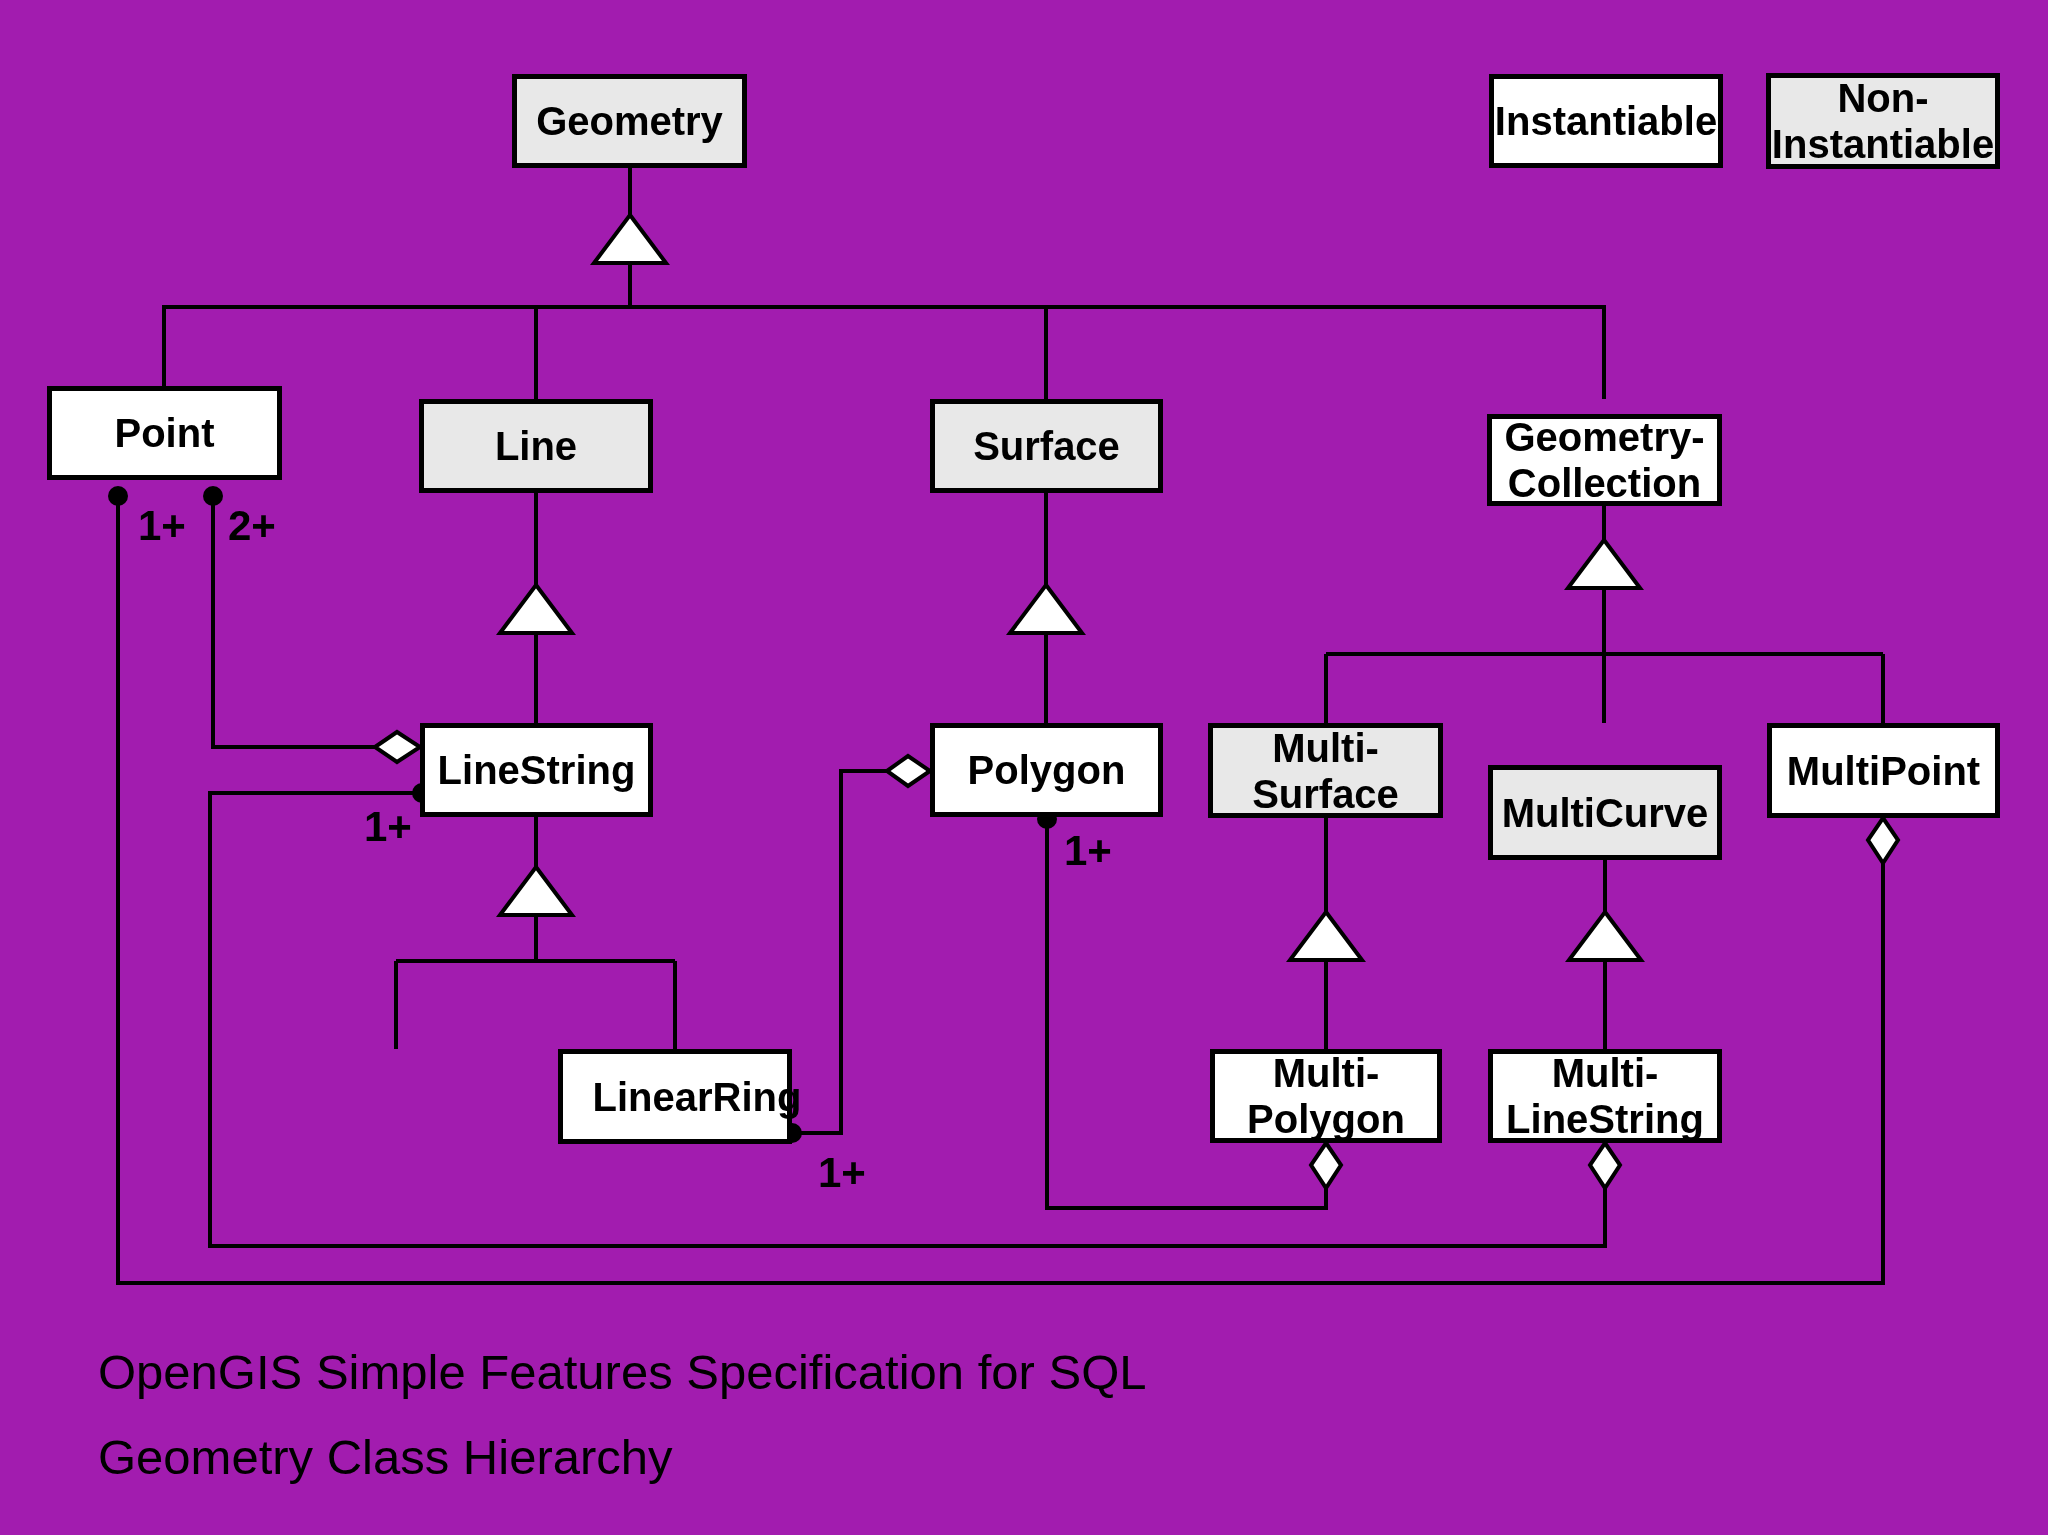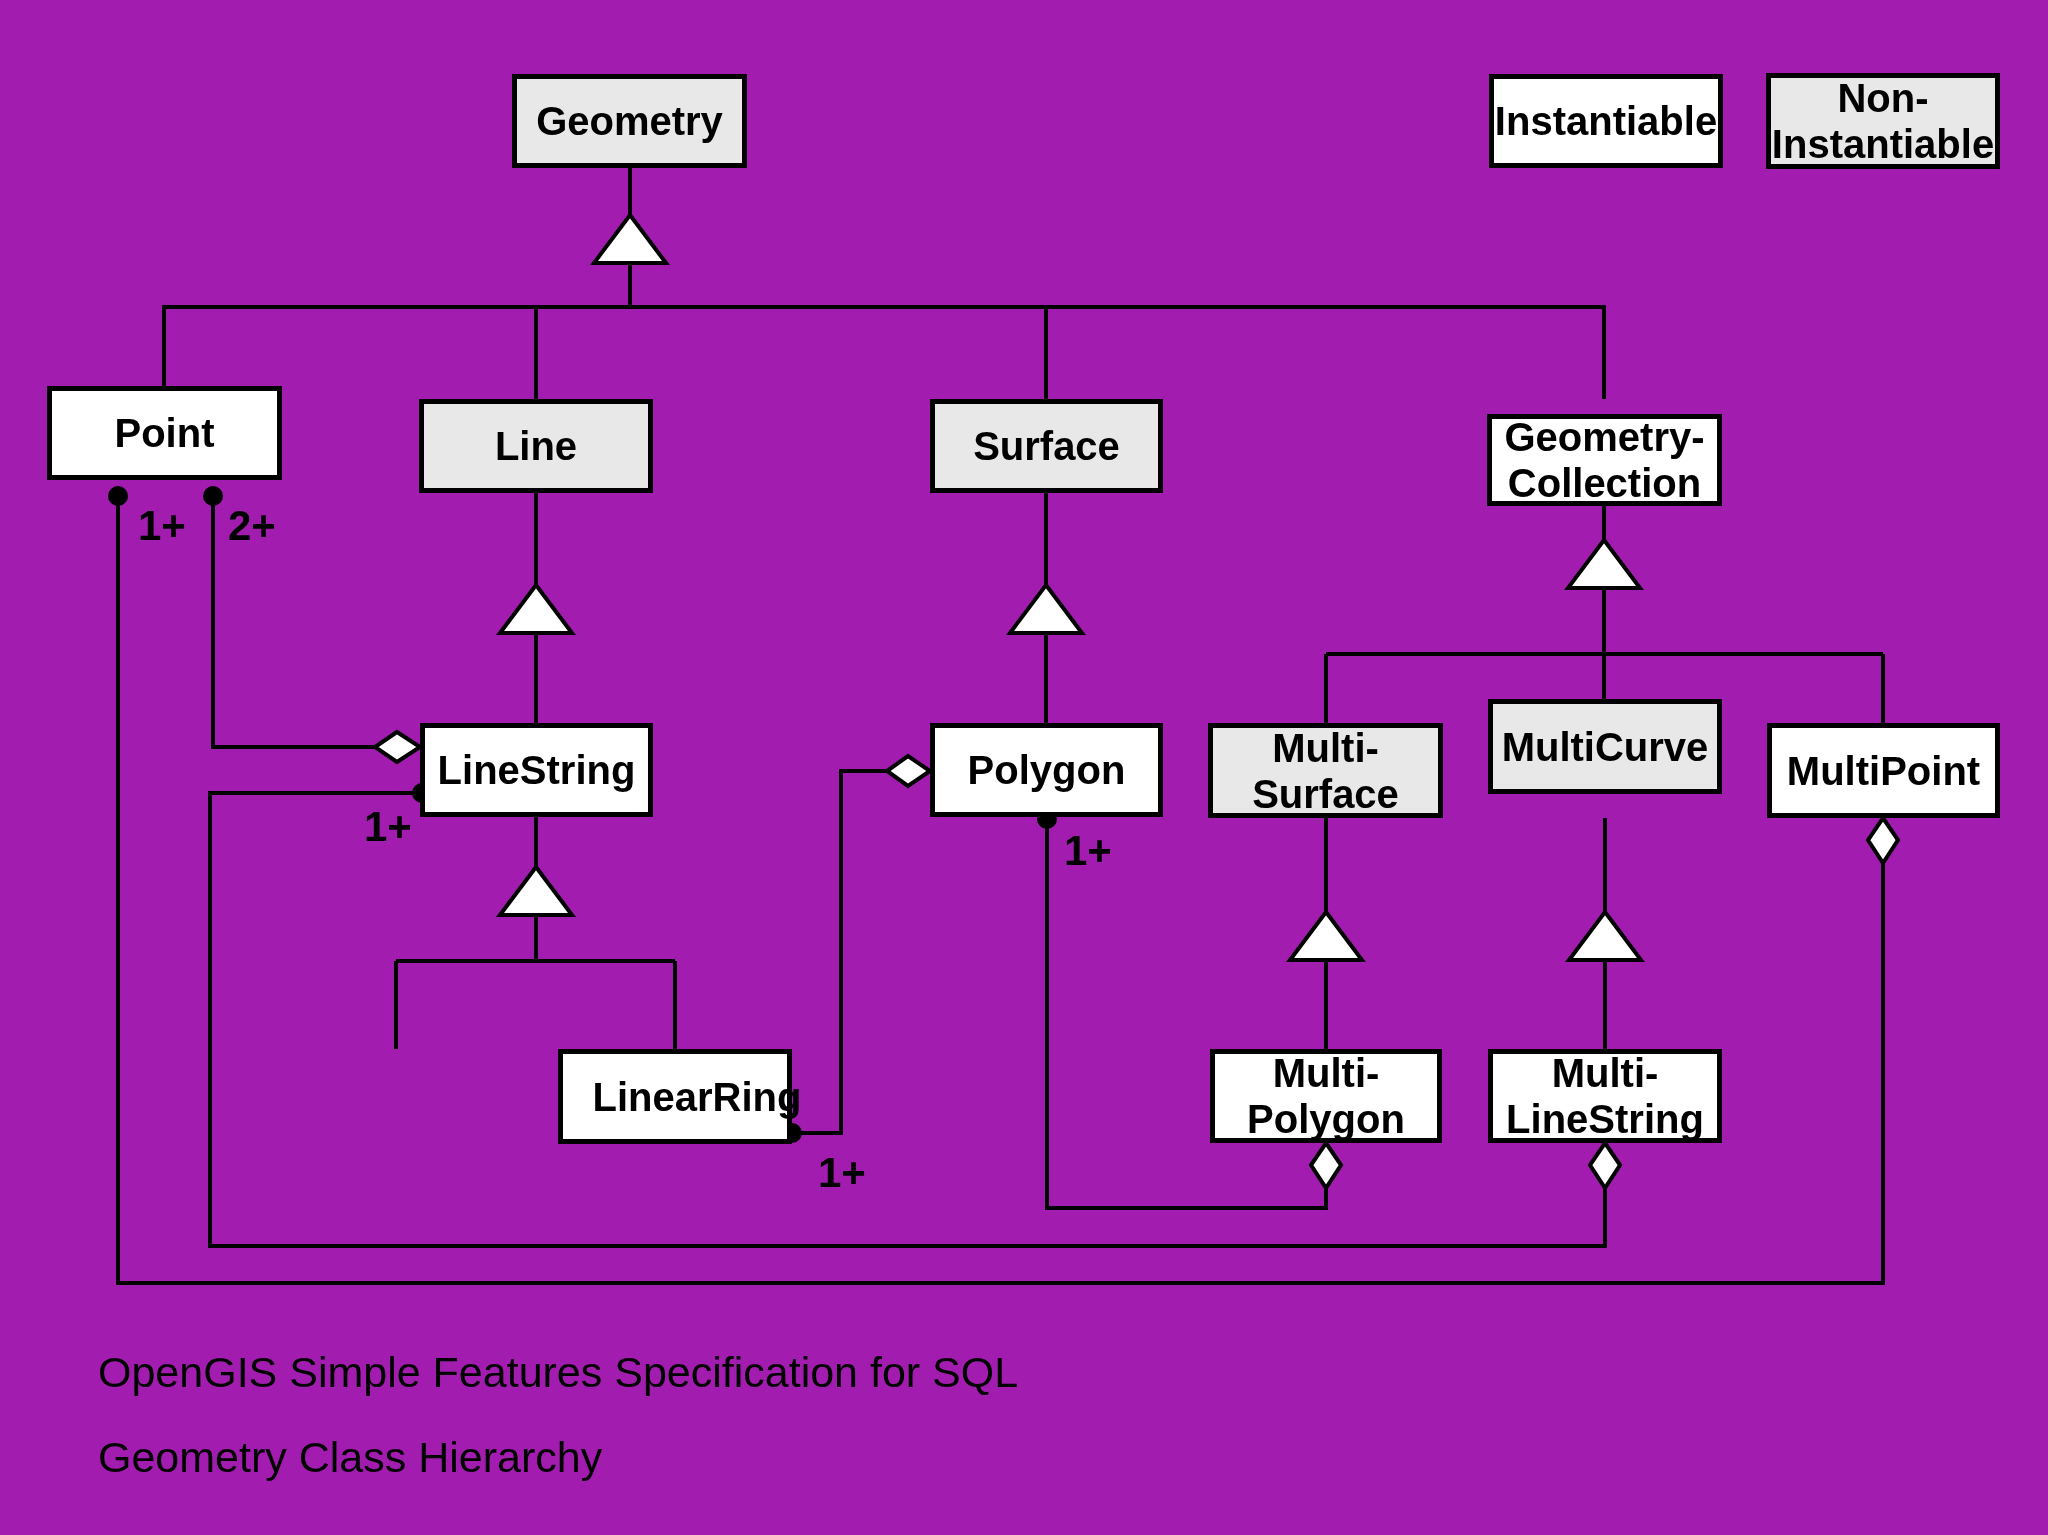--- a/index.html
+++ b/index.html
@@ -26,40 +26,40 @@
   .n-geometry        { left:512px;  top:74px;   width:235px; height:94px; }
   .n-legend-inst     { left:1489px; top:74px;   width:234px; height:94px; }
   .n-legend-noninst  { left:1766px; top:73px;   width:234px; height:96px; }
   .n-point           { left:47px;   top:386px;  width:235px; height:94px; }
   .n-curve           { left:419px;  top:399px;  width:234px; height:94px; }
   .n-surface         { left:930px;  top:399px;  width:233px; height:94px; }
   .n-gc              { left:1487px; top:414px;  width:235px; height:92px; }
   .n-linestring      { left:420px;  top:723px;  width:233px; height:94px; }
   .n-polygon         { left:930px;  top:723px;  width:233px; height:94px; }
   .n-multisurface    { left:1208px; top:723px;  width:235px; height:95px; }
-  .n-multicurve      { left:1488px; top:699px;  width:234px; height:95px; }
+  .n-multicurve      { left:1488px; top:765px;  width:234px; height:95px; }
   .n-multipoint      { left:1767px; top:723px;  width:233px; height:95px; }
   .n-line            { left:279px;  top:1049px; width:234px; height:95px; }
   .n-linearring      { left:558px;  top:1049px; width:234px; height:95px;padding-left:44px; }
   .n-multipolygon    { left:1210px; top:1049px; width:232px; height:94px; }
   .n-multilinestring { left:1488px; top:1049px; width:234px; height:94px; }
 
   .mult {
     position:absolute; color:#000000;
     font-weight:bold; font-size:42px; line-height:42px;
   }
   .m-point-multipoint   { left:138px;  top:505px;  }
   .m-point-linestring   { left:228px;  top:505px;  }
   .m-linestring-mls     { left:364px;  top:806px;  }
   .m-polygon-mp         { left:1064px; top:830px;  }
   .m-linearring-polygon { left:818px;  top:1152px; }
 
   .title {
     position:absolute; left:98px; top:1330px; color:#000000;
-    font-size:43px; line-height:85px; font-weight:normal; white-space:nowrap;
+    font-size:49px; line-height:85px; font-weight:normal; white-space:nowrap;
   }
 </style>
 </head>
 <body>
 
 <div class="diagram">
 
   <svg class="connector-layer" width="2048" height="1535" viewBox="0 0 2048 1535">
 
     <path class="edge" d="M630,168 L630,215 M630,263 L630,307 M164,399 L164,307 L1604,307 L1604,399 M536,307 L536,399 M1046,307 L1046,399"></path>

